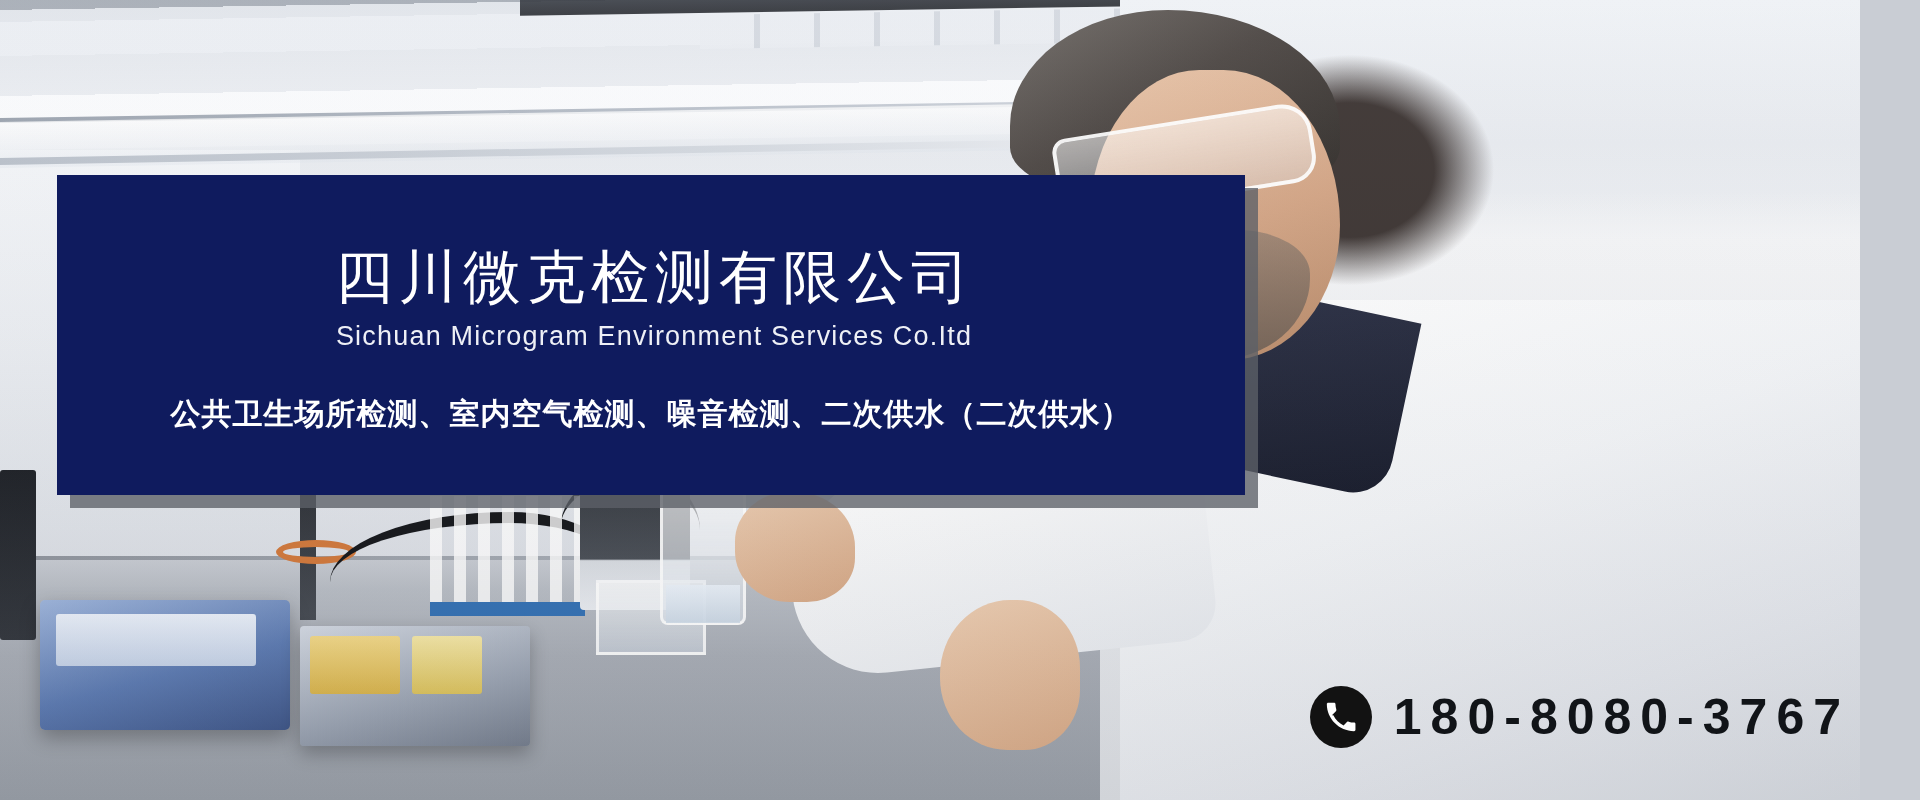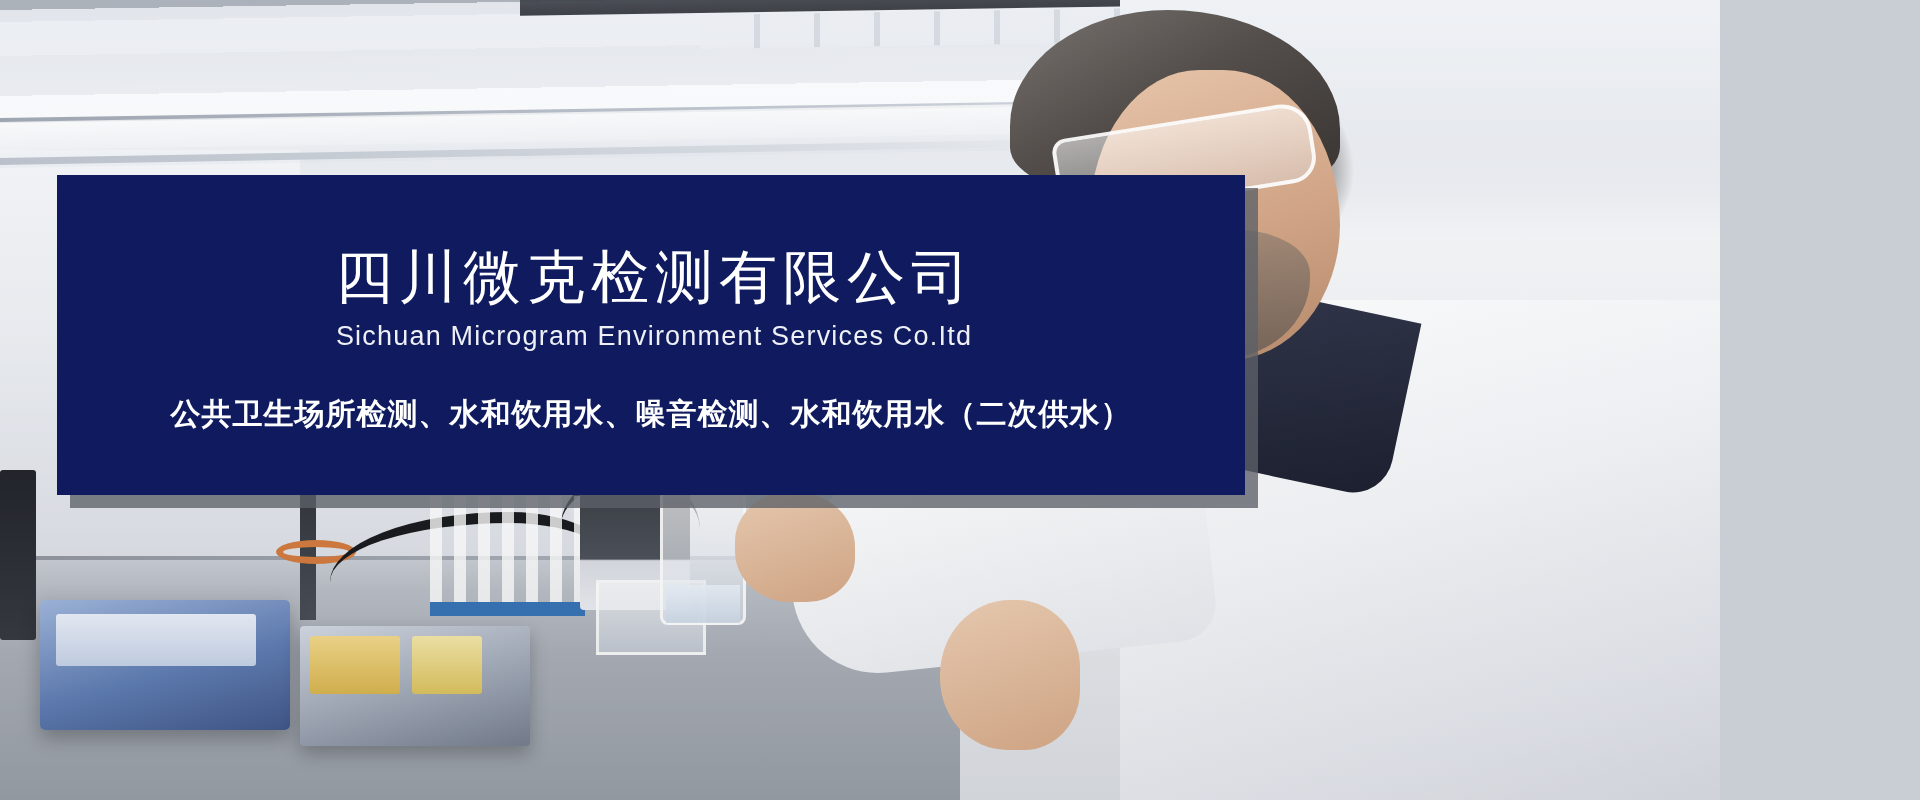--- a/index.html
+++ b/index.html
@@ -5,21 +5,21 @@
   * { margin:0; padding:0; box-sizing:border-box; }
   html, body { width:1920px; height:800px; overflow:hidden; }
   body {
     font-family:"Liberation Sans", sans-serif;
     background:#c9cdd4;
   }
 
   
   .banner {
     position:relative;
-    width:1720px; height:800px;
+    width:1860px; height:800px;
     overflow:hidden;
   }
 
   
   .photo {
     position:absolute; inset:0;
     background:
       
       radial-gradient(ellipse 120px 90px at 1395px 330px, rgba(120,175,120,.55), rgba(120,175,120,0) 70%),
       radial-gradient(ellipse 90px 80px at 1460px 400px, rgba(90,150,200,.45), rgba(90,150,200,0) 70%),
@@ -335,17 +335,25 @@
     <div class="arm"></div>
     <div class="hand"></div>
     <div class="hand2"></div>
     <div class="grade"></div>
   </div>
 
   <div class="panel-shadow"></div>
   <div class="panel">
     <div class="title-cn">四川微克检测有限公司</div>
     <div class="title-en">Sichuan Microgram Environment Services Co.Itd</div>
-    <div class="subtitle-cn">公共卫生场所检测、水和饮用水、噪音检测、水和饮用水（二次供水）</div>
+    <div class="subtitle-cn">公共卫生场所检测、室内空气检测、噪音检测、二次供水（二次供水）</div>
   </div>
 
+  <div class="phone">
+    <span class="phone-icon">
+      <svg viewBox="0 0 24 24" aria-hidden="true">
+        <path fill="#ffffff" d="M6.6 10.8c1.6 3.1 4.1 5.6 7.2 7.2l2.4-2.4c.3-.3.8-.4 1.2-.3 1.2.4 2.5.6 3.8.6.6 0 1 .4 1 1V21c0 .6-.4 1-1 1C10.6 22 2 13.4 2 2.9c0-.6.4-1 1-1h4.1c.6 0 1 .4 1 1 0 1.3.2 2.6.6 3.8.1.4 0 .9-.3 1.2l-2.8 2.9z"></path>
+      </svg>
+    </span>
+    <span class="phone-number">180-8080-3767</span>
+  </div>
 
 </div>
 
 </body></html>

